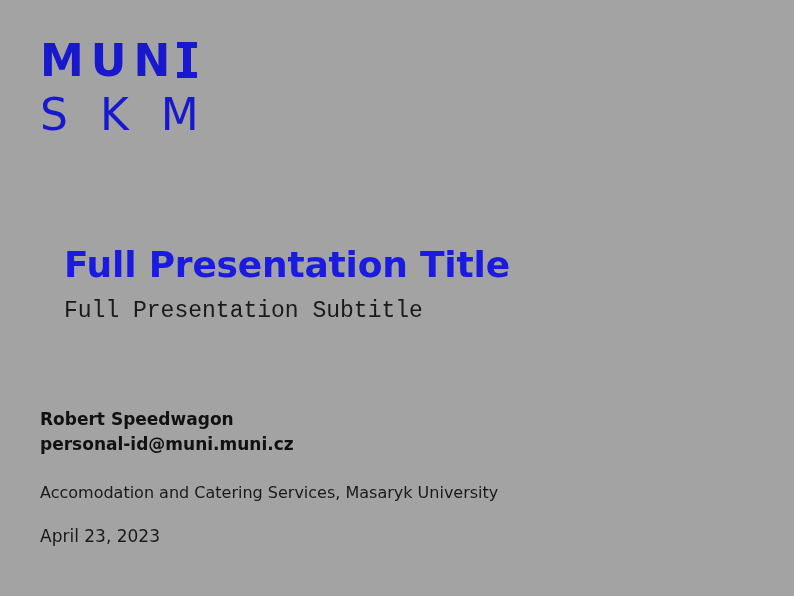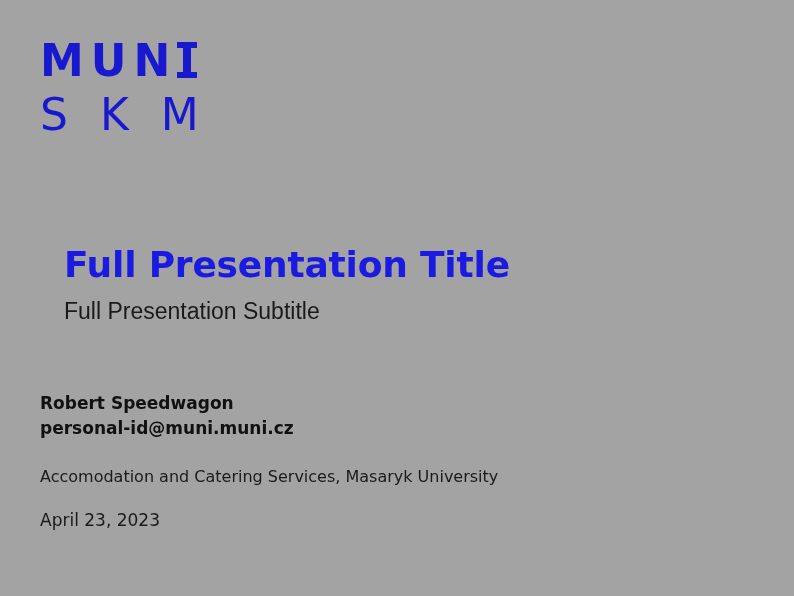--- a/index.html
+++ b/index.html
@@ -93,31 +93,31 @@
     font-family: "DejaVu Sans", sans-serif;
     font-weight: 700;
     font-size: 36px;
     line-height: 46px;
     letter-spacing: -0.2px;
   }
 
   .slide-subtitle {
     margin: 8px 0 0 0;
     color: #1a1a1a;
-    font-family: Liberation Sans, sans-serif;
+    font-family: Liberation Mono, monospace;
     font-weight: 400;
     font-size: 23px;
     line-height: 30px;
   }
 
   
   .author-block {
     position: absolute;
     left: 40px;
-    top: 391px;
+    top: 407px;
     right: 40px;
   }
 
   .author-name,
   .author-email {
     margin: 0;
     color: #111111;
     font-family: "DejaVu Sans", sans-serif;
     font-weight: 700;
     font-size: 17px;

